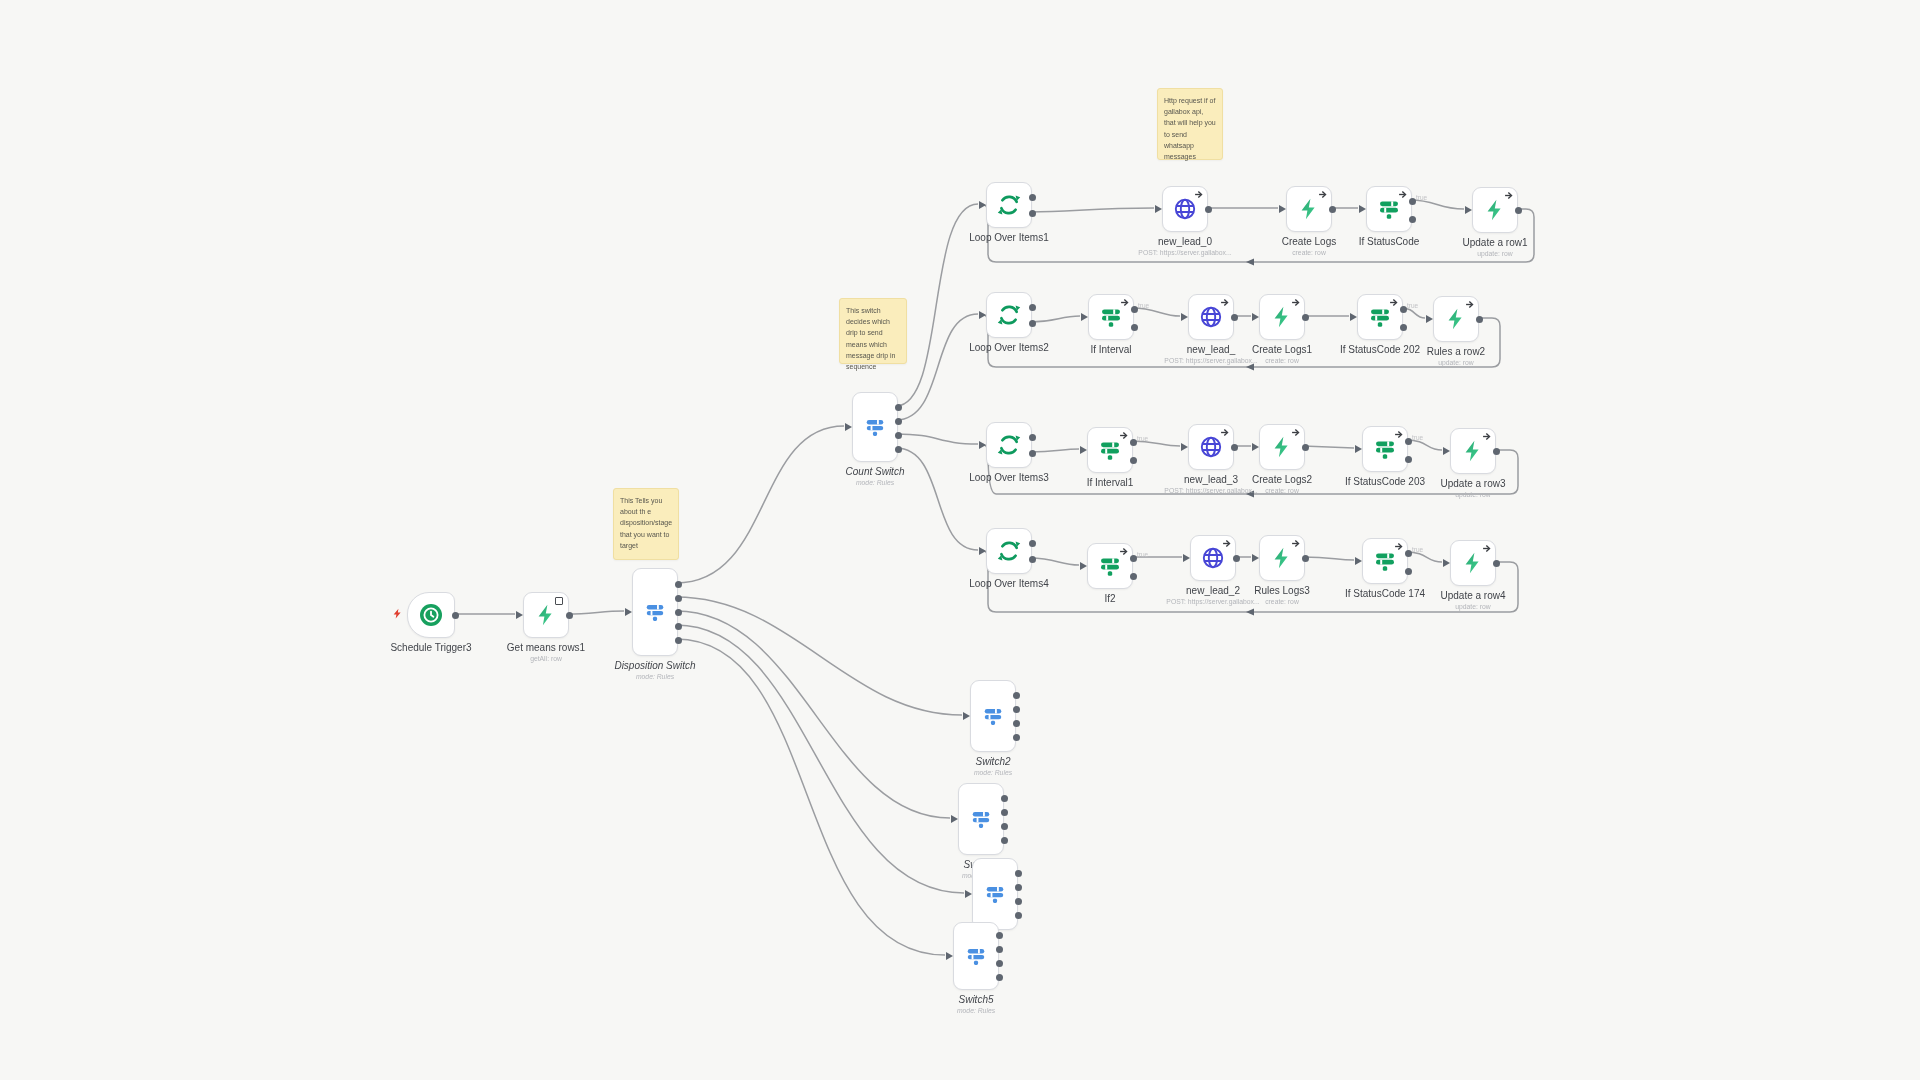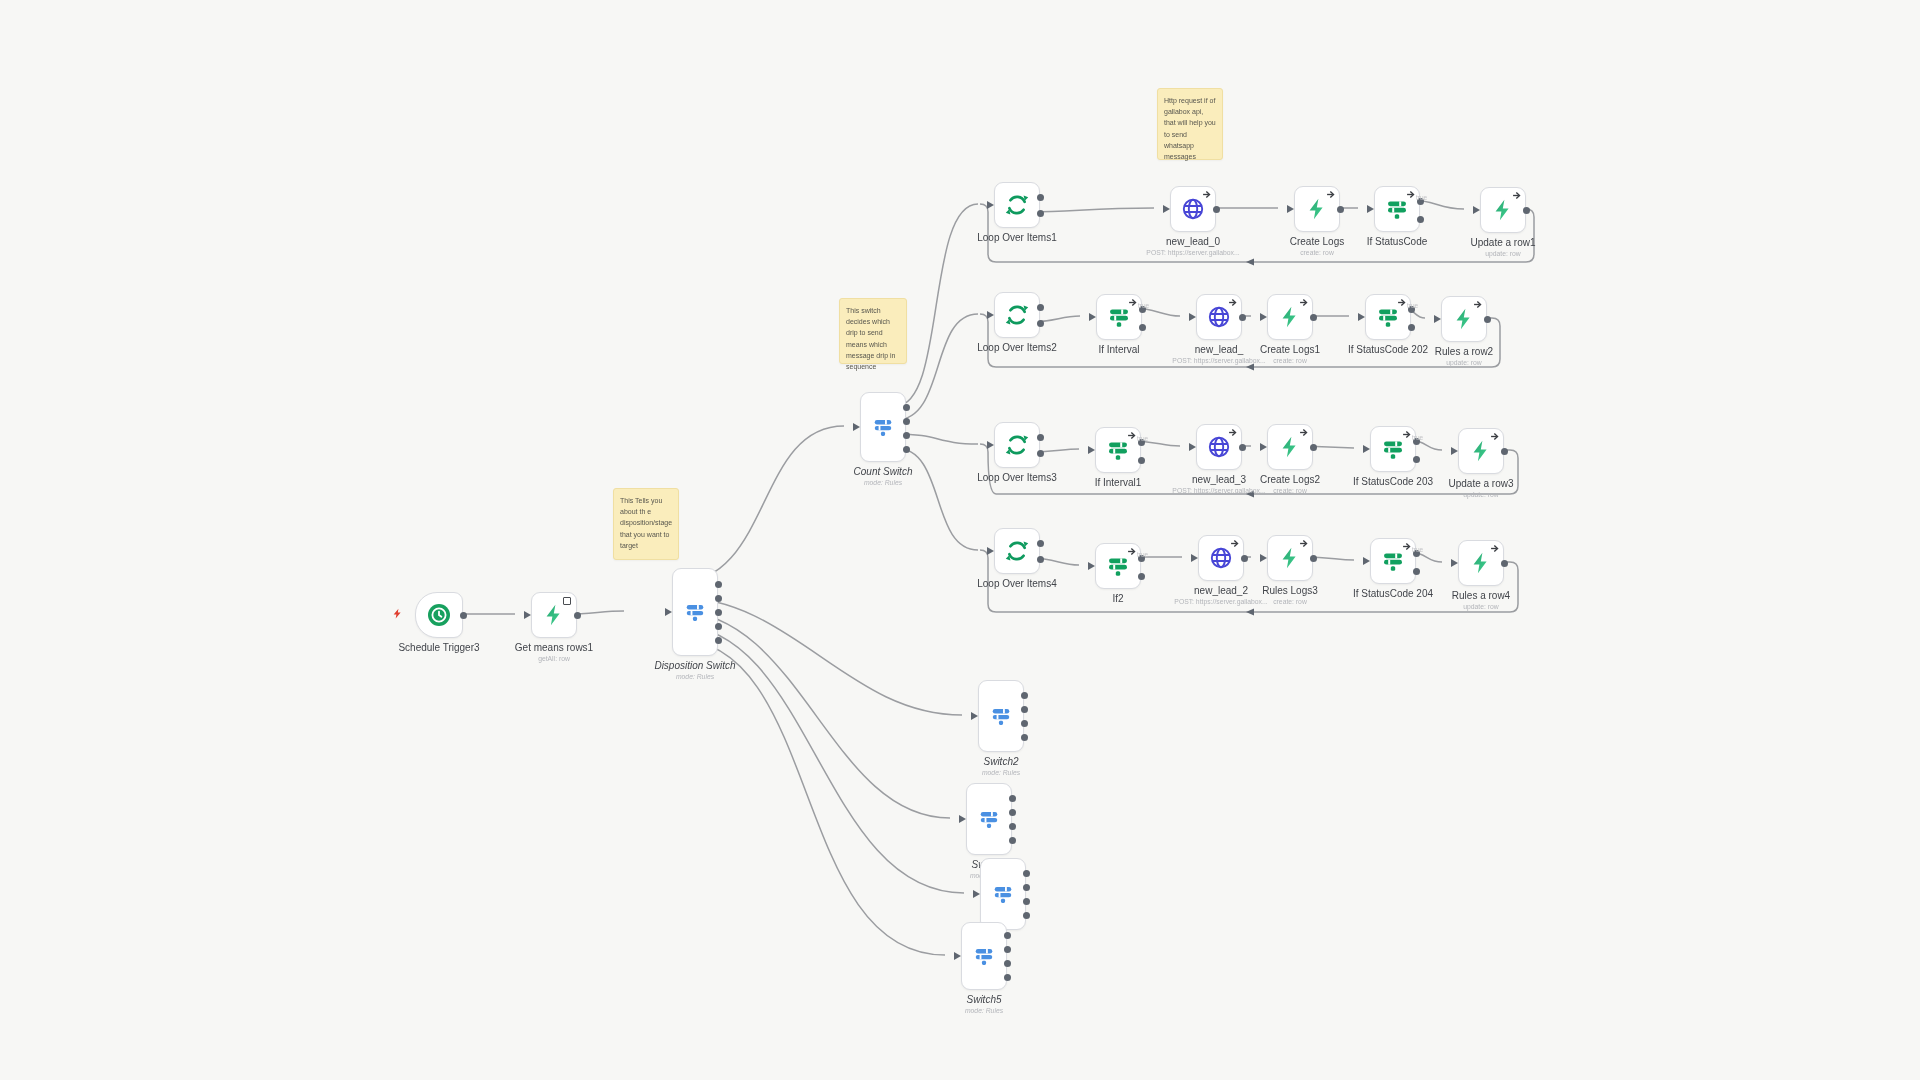--- a/index.html
+++ b/index.html
@@ -1,21 +1,21 @@
 <!DOCTYPE html>
 <html><head>
 <meta charset="utf-8">
 <style>
   html,body{margin:0;padding:0;}
   body{font-family:"Liberation Sans",sans-serif;background:#f7f7f5;}
   #canvas{position:relative;width:1920px;height:1080px;background:#f7f7f5;overflow:hidden;}
   svg.edges{position:absolute;left:0;top:0;width:1920px;height:1080px;z-index:1;}
   .edge{fill:none;stroke:#9b9da1;stroke-width:1.5px;}
   .node{position:absolute;background:#fff;border:1.5px solid #d9dbe0;border-radius:9px;
-        box-shadow:0 1px 2px rgba(0,0,0,.05);z-index:2;margin-left:8px;}
+        box-shadow:0 1px 2px rgba(0,0,0,.05);z-index:2;}
   .node .icon{position:absolute;left:0;top:0;right:0;bottom:0;display:flex;align-items:center;justify-content:center;}
   .node .icon svg{width:24px;height:24px;}
   .node.tall .icon svg{width:22px;height:22px;}
   .node.trigger{border-radius:22px 9px 9px 22px;}
   .nlabel{position:absolute;top:calc(100% + 5px);left:50%;transform:translateX(-50%);
           width:160px;text-align:center;font-size:10px;color:#41444a;white-space:nowrap;}
   .nsub{position:absolute;top:calc(100% + 18px);left:50%;transform:translateX(-50%);
         width:170px;text-align:center;font-size:6.8px;color:#b3b5ba;white-space:nowrap;}
   .corner{position:absolute;top:3px;right:4px;line-height:0;}
   .corner svg{width:9px;height:9px;}
@@ -157,21 +157,21 @@
         <svg>
           <use href="#i-bolt"></use>
         </svg>
       </span>
     <div class="nlabel">Get means rows1</div>
     <div class="nsub">getAll: row</div>
   <span class="dot" style="top: 18.5px;"></span>
       <span class="inarrow" style="top: 17.5px;"></span>
     </div>
 
-  <div class="node tall blue" style="left:664px;top:568px;width:44px;height:86px">
+  <div class="node tall blue" style="left:632px;top:568px;width:44px;height:86px">
     <span class="icon">
         <svg>
           <use href="#i-switch"></use>
         </svg>
       </span>
     <div class="nlabel">Disposition Switch</div>
     <div class="nsub">mode: Rules</div>
   <span class="dot" style="top: 11.5px;"></span>
       <span class="dot" style="top: 25.5px;"></span>
       <span class="dot" style="top: 39.5px;"></span>
@@ -488,36 +488,36 @@
     </div>
   <div class="node green" style="left:1362px;top:538px;width:44px;height:44px">
     <span class="corner"><svg>
           <use href="#i-arrow"></use>
         </svg></span>
     <span class="icon">
         <svg>
           <use href="#i-switch"></use>
         </svg>
       </span>
-    <div class="nlabel">If StatusCode 204</div>
+    <div class="nlabel">If StatusCode 174</div>
   <span class="dot" style="top: 10.5px;"></span>
       <span class="dot" style="top: 28.5px;"></span>
       <span class="inarrow" style="top: 17.5px;"></span>
     </div>
   <div class="true-label" style="left:1412px;top:546px">true</div>
   <div class="node" style="left:1450px;top:540px;width:44px;height:44px">
     <span class="corner"><svg>
           <use href="#i-arrow"></use>
         </svg></span>
     <span class="icon">
         <svg>
           <use href="#i-bolt"></use>
         </svg>
       </span>
-    <div class="nlabel">Rules a row4</div>
+    <div class="nlabel">Update a row4</div>
     <div class="nsub">update: row</div>
   <span class="dot" style="top: 18.5px;"></span>
       <span class="inarrow" style="top: 17.5px;"></span>
     </div>
 
   <div class="node tall blue" style="left:970px;top:680px;width:44px;height:70px">
     <span class="icon">
         <svg>
           <use href="#i-switch"></use>
         </svg>

